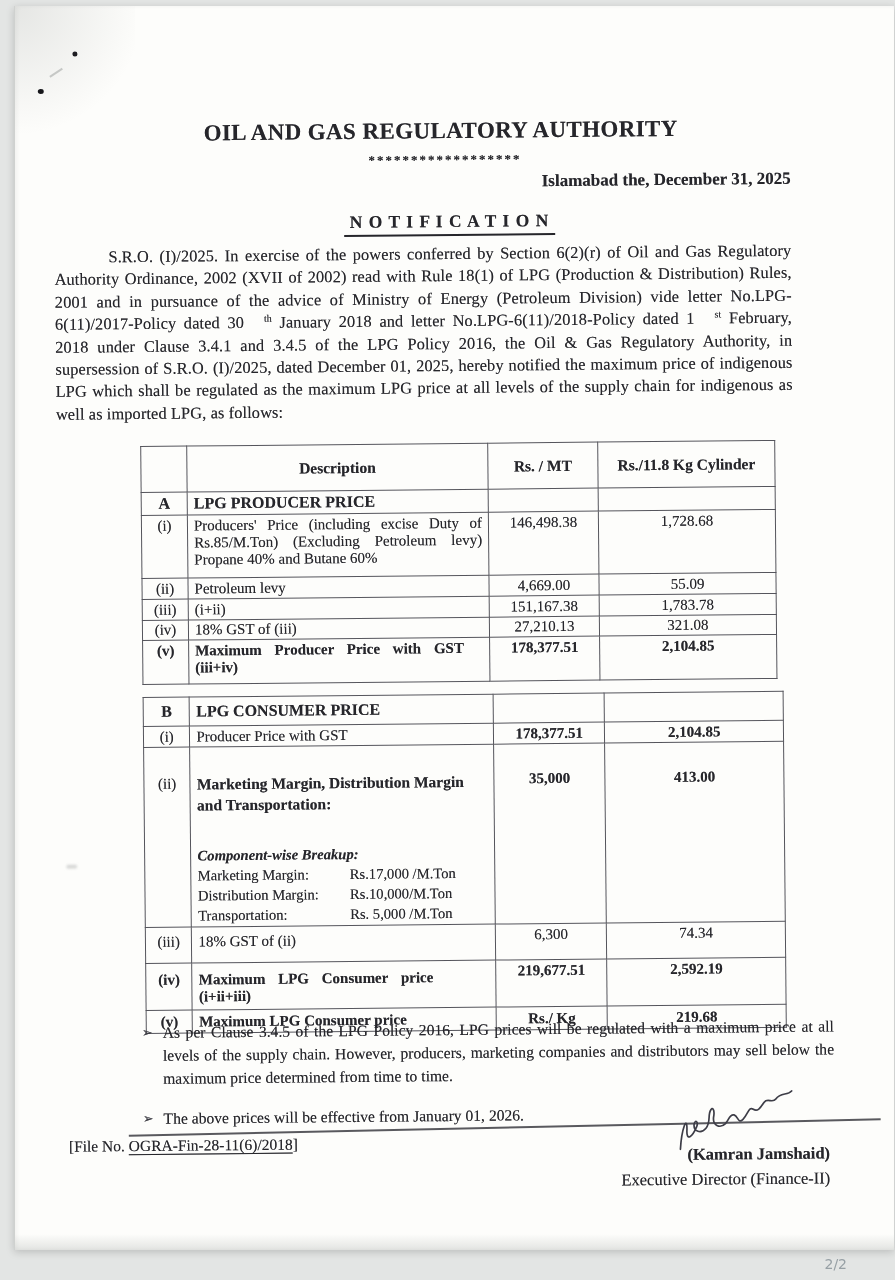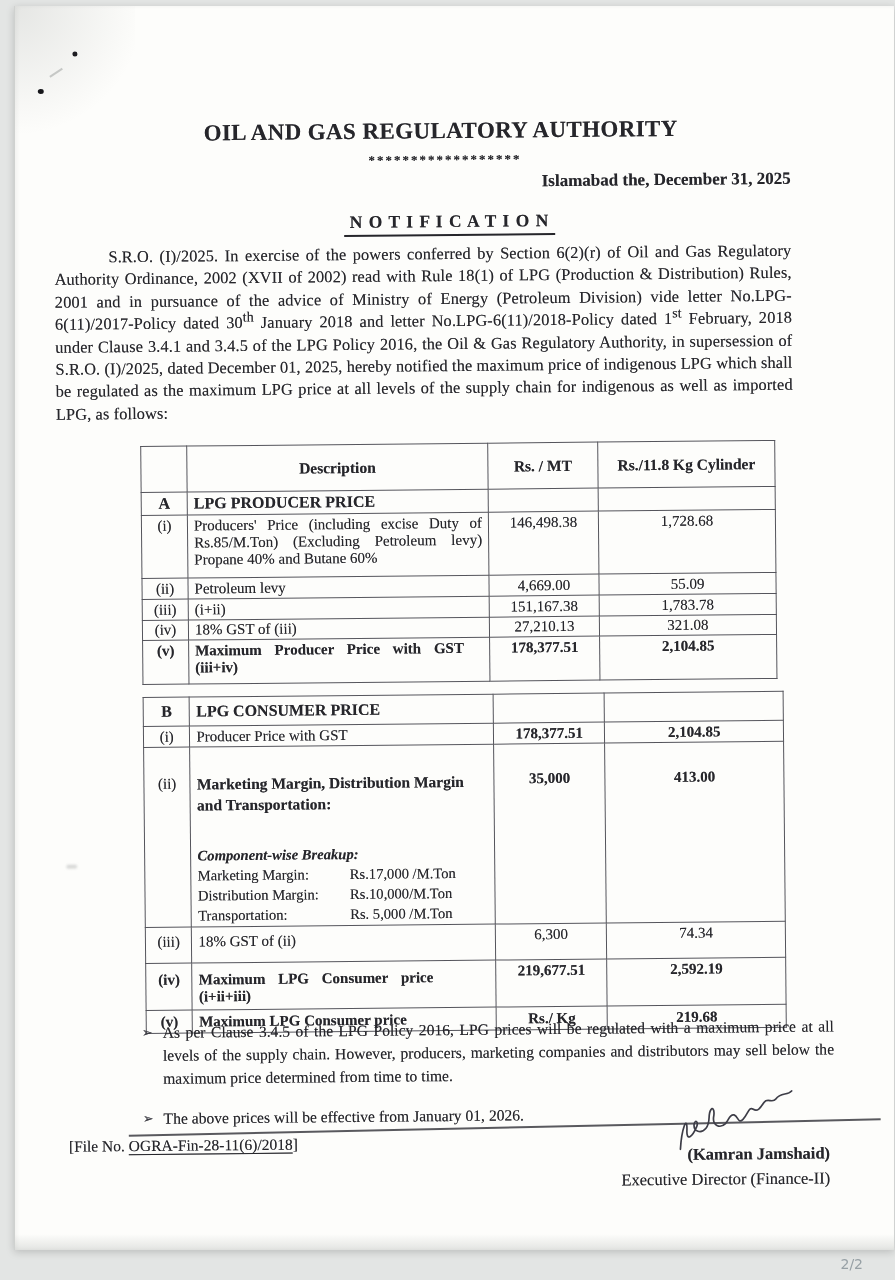--- a/index.html
+++ b/index.html
@@ -34,21 +34,21 @@
     font-size:23px; font-weight:bold; letter-spacing:.4px; transform:translateX(-10px); }
   .asterisks { position:absolute; top:146px; left:0; width:100%; text-align:center;
     font-size:13px; font-weight:bold; letter-spacing:2px; transform:translateX(-6px); }
   .dateline { position:absolute; top:166px; right:100px; font-size:17px; font-weight:bold; }
   .notif-heading { position:absolute; top:205px; left:0; width:100%; text-align:center; transform:translateX(-2px); }
   .notif-heading span { display:inline-block; font-size:17.5px; font-weight:bold;
     border-bottom:2.5px solid #26262b; padding:0 6px 2px; letter-spacing:1px; }
 
   .preamble { position:absolute; top:237px; left:42px; width:737px;
     font-size:16.4px; line-height:22.4px; text-align:justify; text-indent:54px; letter-spacing:.1px; }
-  .sup { font-size:14px; vertical-align:super; line-height:0; }
+  .sup { font-size:10px; vertical-align:super; line-height:0;margin-left:20px; }
 
   table { border-collapse:collapse; table-layout:fixed; width:100%; }
   td { border:1px solid #55555c; font-size:15px; padding:1px 6px; vertical-align:middle; overflow:hidden; }
   .tableA { position:absolute; top:437px; left:126px; width:634px; }
   .tableB { position:absolute; top:688px; left:126px; width:641px; }
   .col-no { width:46px; } .col-desc { width:301px; } .col-mt { width:110px; } .col-cyl { width:177px; }
   .cell-no { text-align:center; }
   .cell-num { text-align:center; }
   .hdr td { font-weight:bold; text-align:center; font-size:15.5px; height:46px; }
   .sec td { font-weight:bold; font-size:16px; }
@@ -79,21 +79,21 @@
   .file-no u { text-underline-offset:3px; }
   .sig { position:absolute; top:1092px; left:648px; transform:rotate(-10deg); }
   .signatory-name { position:absolute; top:1141px; right:70px; font-size:16.5px; font-weight:bold; }
   .signatory-title { position:absolute; top:1166px; right:70px; font-size:16.5px; }
 
   .dot1 { position:absolute; top:42px; left:62px; width:5px; height:5px; border-radius:50%; background:#1d1d22; }
   .dot2 { position:absolute; top:79px; left:27px; width:6px; height:5px; border-radius:50%; background:#16161a; }
   .dash1 { position:absolute; top:62px; left:38px; width:15px; height:2px; background:#c6c8c6; transform:rotate(-33deg); }
   .smudge { position:absolute; top:855px; left:48px; width:11px; height:4px; background:#d9dad8; border-radius:2px; filter:blur(1px); }
 
-  .page-indicator { position:absolute; top:1256px; right:32px;
+  .page-indicator { position:absolute; top:1256px; right:48px;
     font-family:"DejaVu Sans", sans-serif; font-size:14px; color:#97a0a5; }
 </style>
 </head>
 <body>
 
 <div class="sheet">
   <div class="tilt">
 
     <span class="dot1"></span>
     <span class="dot2"></span>

